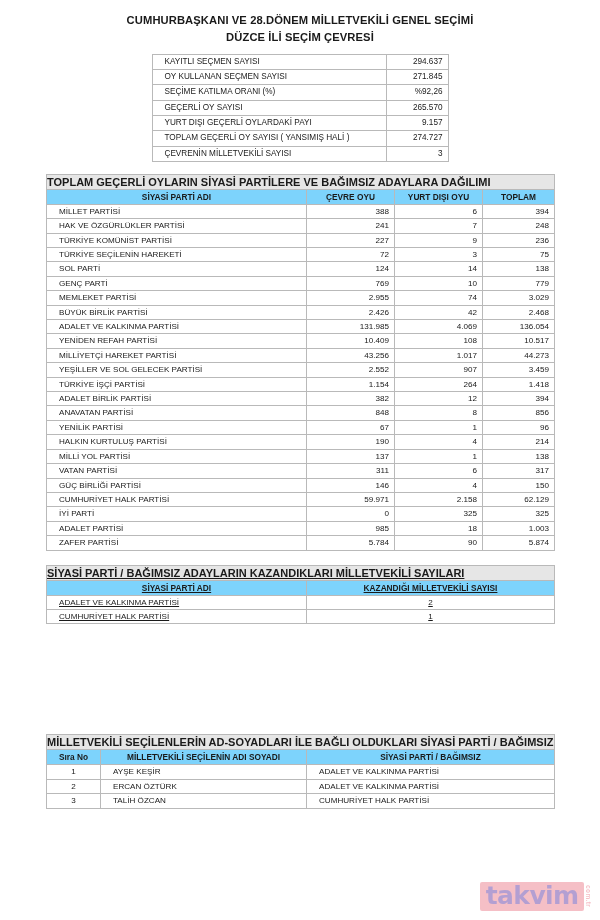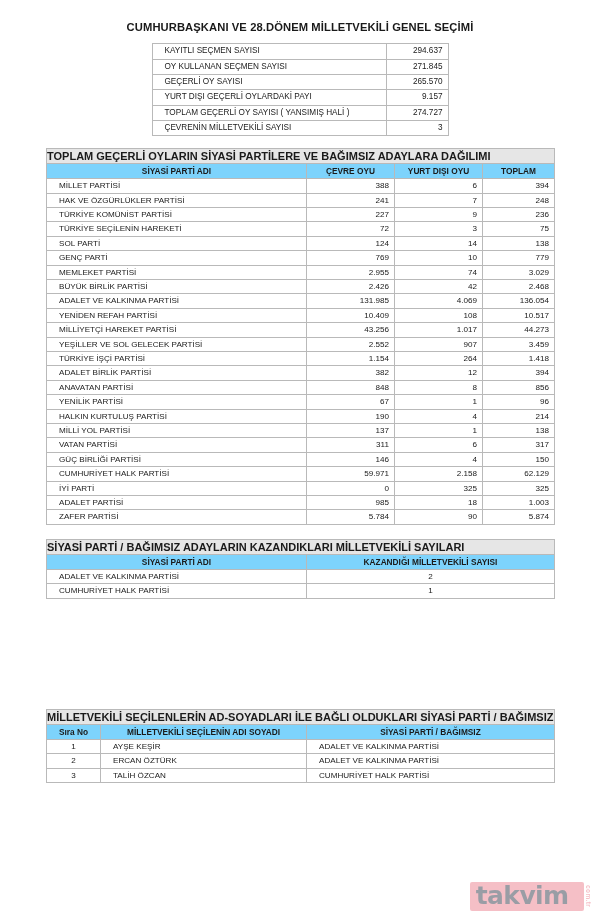--- a/index.html
+++ b/index.html
@@ -15,21 +15,21 @@
     color: #1a1a1a;
     overflow: hidden;
   }
 
   
   .doc-title {
     text-align: center;
     font-size: 11.2px;
     font-weight: bold;
     letter-spacing: 0.1px;
-    padding-top: 19px;
+    padding-top: 12px;
     line-height: 1.55;
   }
   .doc-title .line2 { display: block; }
 
   
   table {
     border-collapse: collapse;
     table-layout: fixed;
     font-size: 8.1px;
   }
@@ -72,70 +72,75 @@
   .summary-wrap td.lbl { width: 221px; }
 
   
   .section {
     margin: 0 auto;
     width: 508px;
   }
   .section table { width: 100%; }
 
   #parties-section { margin-top: 12px; }
-  #seats-section   { margin-top: 14px; }
+  #seats-section   { margin-top: 14px; text-decoration: underline; }
   #deputies-section{ margin-top: 110px; }
 
   
   .watermark {
     position: absolute;
     right: 9px;
     bottom: 9px;
     display: flex;
     align-items: center;
     opacity: 0.42;
   }
   .wm-badge {
     background: #e8697a;
-    color: #0f172a;
+    color: #4c1d95;
     font-weight: bold;
     font-size: 25px;
     letter-spacing: -0.6px;
-    padding: 1px 15px 3px 6px;
+    padding: 1px 5px 3px 6px;
     border-radius: 2px;
     line-height: 1;
     font-family: "DejaVu Sans", sans-serif;
   }
   .wm-suffix {
     color: #e8697a;
     font-size: 6.5px;
     font-weight: bold;
     writing-mode: vertical-rl;
     letter-spacing: 0.4px;
     margin-left: 1px;
     line-height: 1;
   }
 </style>
 </head>
 <body>
 
 <div class="doc-title">
   <span>CUMHURBAŞKANI VE 28.DÖNEM MİLLETVEKİLİ GENEL SEÇİMİ</span>
+  <span class="line2">DÜZCE İLİ SEÇİM ÇEVRESİ</span>
 </div>
 
 <div class="summary-wrap">
   <table>
     <tbody id="summary-body">
         <tr>
           <td class="lbl">KAYITLI SEÇMEN SAYISI</td>
           <td class="num">294.637</td>
         </tr>
         <tr>
           <td class="lbl">OY KULLANAN SEÇMEN SAYISI</td>
           <td class="num">271.845</td>
+        </tr>
+        <tr>
+          <td class="lbl">SEÇİME KATILMA ORANI (%)</td>
+          <td class="num">%92,26</td>
         </tr>
         <tr>
           <td class="lbl">GEÇERLİ OY SAYISI</td>
           <td class="num">265.570</td>
         </tr>
         <tr>
           <td class="lbl">YURT DIŞI GEÇERLİ OYLARDAKİ PAYI</td>
           <td class="num">9.157</td>
         </tr>
         <tr>

